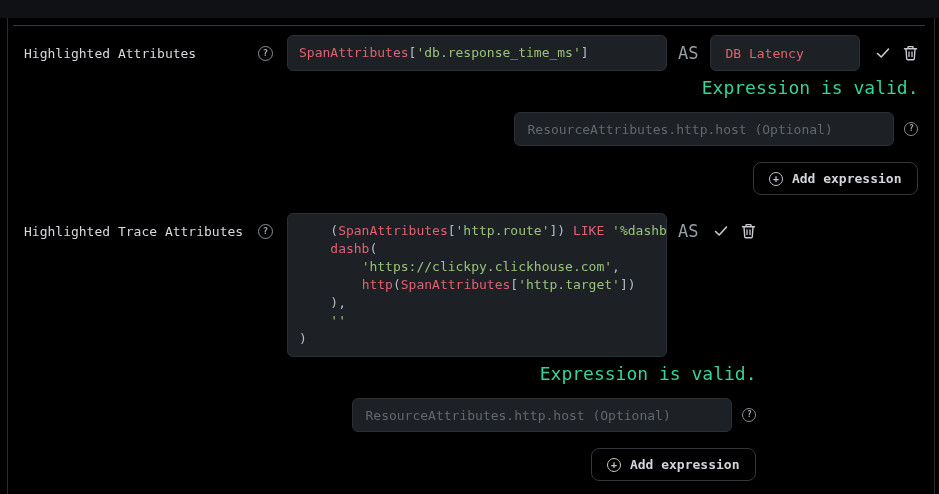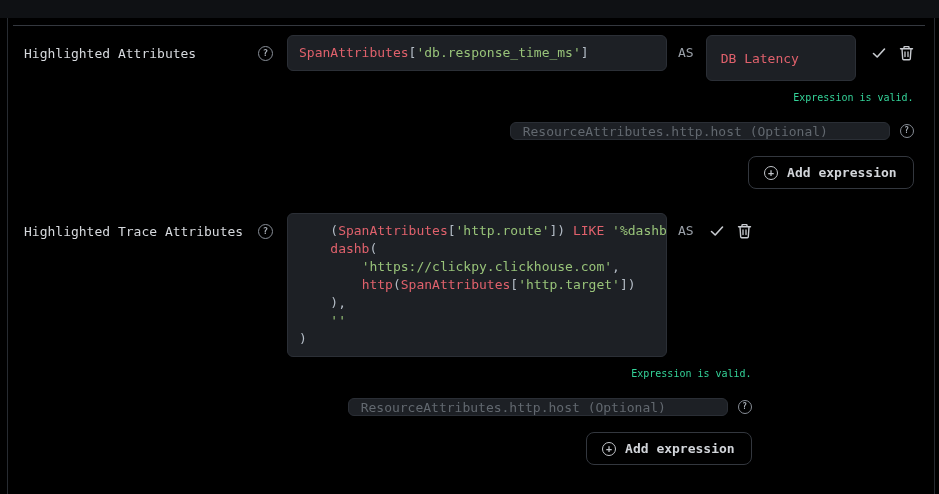--- a/index.html
+++ b/index.html
@@ -41,38 +41,38 @@
   .expr-row { display:flex; align-items:flex-start; }
   .code-box {
     width:380px; background:#1d2025; border:1px solid #2b2f36; border-radius:6px;
     padding:8px 11px; overflow:hidden; cursor:text;
   }
   .code-line { font-size:13px; line-height:18px; white-space:pre; }
   .tk-r { color:#e0616c; }
   .tk-g { color:#98c379; }
   .tk-p { color:#b4bcc6; }
 
-  .as-label { margin-left:11px; line-height:36px; font-size:13px; color:#9aa0a8; flex:none; }
+  .as-label { margin-left:11px; line-height:36px; font-size:17px; color:#9aa0a8; flex:none; }
   .alias-input {
-    margin-left:12px; width:150px; height:46px; flex:none;
+    margin-left:12px; width:150px; height:36px; flex:none;
     background:#1d2025; border:1px solid #2b2f36; border-radius:6px;
     color:#e0616c; font-family:inherit; font-size:13px; padding:12px 14px; outline:none;
   }
   .icon-btn {
     background:none; border:none; padding:0; cursor:pointer; flex:none;
     height:36px; display:flex; align-items:center;
   }
   .icon-btn.check { margin-left:16px; }
   .icon-btn.trash { margin-left:13px; }
 
-  .valid-msg { margin-top:9px; font-size:10px; color:#34d399; line-height:15px; }
+  .valid-msg { margin-top:9px; font-size:18px; color:#34d399; line-height:15px; }
 
   .opt-row { margin-top:17px; display:flex; align-items:center; }
   .opt-input {
-    width:380px; height:18px;
+    width:380px; height:34px;
     background:#1d2025; border:1px solid #2a2e35; border-radius:6px;
     font-family:inherit; font-size:13px; color:#c6c9ce; padding:0 12px; outline:none;
   }
   .opt-input::placeholder { color:#62686f; }
   .opt-row .help-icon { margin-left:10px; width:14px; height:14px; font-size:8px; }
 
   .add-btn {
     margin-top:16px; height:33px; padding:0 16px 0 15px;
     display:flex; align-items:center;
     background:transparent; border:1px solid #33373e; border-radius:8px;

